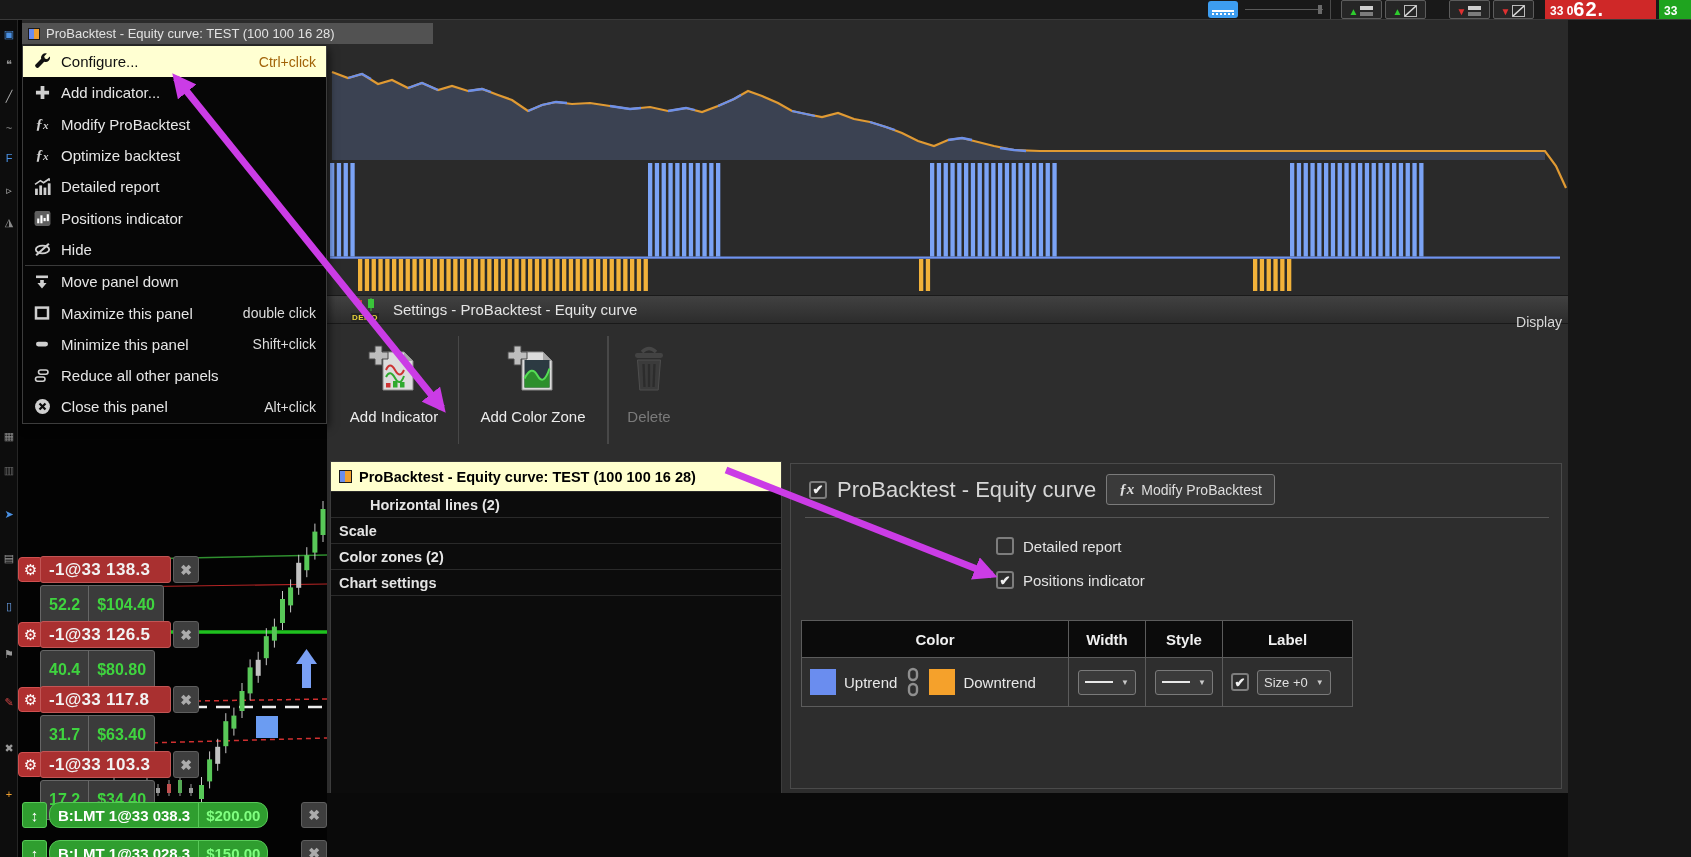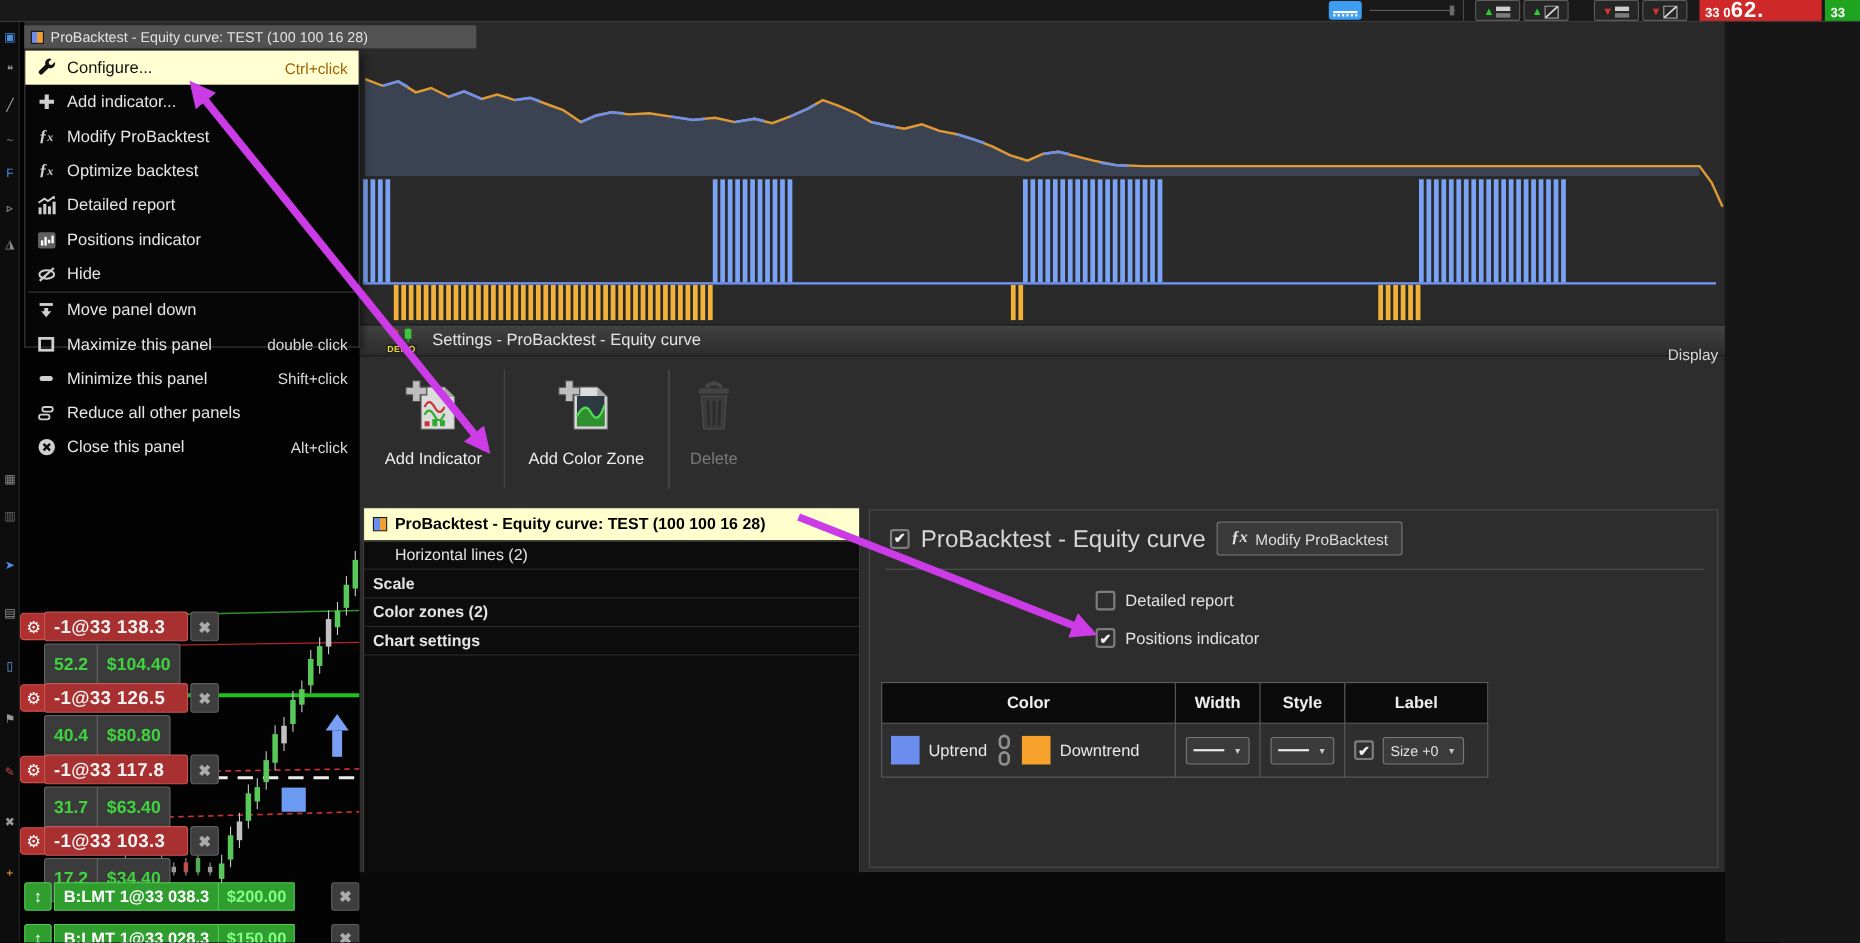--- a/index.html
+++ b/index.html
@@ -38,21 +38,21 @@
   .backtest{position:absolute;left:22px;top:20px;width:1546px;height:275px;background:#2a2a2a;z-index:2;}
   .right-void{position:absolute;left:1568px;top:20px;width:123px;height:837px;background:#161616;z-index:1;}
 
   .panel-titlebar{position:absolute;left:22px;top:23px;width:411px;height:21px;background:rgba(86,86,86,.92);
                   display:flex;align-items:center;gap:6px;padding:0 6px;z-index:6;}
   .panel-titlebar .txt{font-size:13px;color:#e2e2e2;white-space:nowrap;}
   .mini-flag{width:12px;height:12px;border:1px solid #1a1a1a;
              background:linear-gradient(90deg,#6a8def 0 50%,#f0a030 50% 100%);}
 
   
-  .ctx-menu{position:absolute;left:22px;top:46px;width:305px;height:270px;background:#060606;
+  .ctx-menu{position:absolute;left:22px;top:46px;width:305px;height:378px;background:#060606;
             border:1px solid #3c3c3c;border-top:none;z-index:10;box-shadow:2px 3px 8px rgba(0,0,0,.6);}
   .menu-item{height:31.3px;display:flex;align-items:center;color:#e6e6e6;font-size:15px;cursor:default;}
   .menu-item .mi-ic{width:38px;display:flex;justify-content:center;align-items:center;color:#cfcfcf;}
   .menu-item .mi-lb{white-space:nowrap;}
   .menu-item .mi-sc{margin-left:auto;padding-right:10px;font-size:14px;color:#dcdcdc;}
   .menu-item.hl{background:#ffffd2;color:#111;}
   .menu-item.hl .mi-ic{color:#111;}
   .menu-item.hl .mi-sc{color:#a16207;}
   .menu-sep{height:1px;background:#3a3a3a;margin:0 2px;}
   .fxi{font-family:"Liberation Serif",serif;font-style:italic;font-weight:bold;font-size:15px;}
@@ -75,21 +75,21 @@
   .tb-btn .lbl{font-size:15px;color:#ededed;margin-top:6px;white-space:nowrap;}
   .tb-btn.disabled .lbl{color:#7a7a7a;}
   .tb-btn.disabled svg{opacity:.5;}
   .tsep{width:1px;background:#484848;margin:10px 0;}
 
   .tree{position:absolute;left:3px;top:165px;width:452px;height:333px;background:#0c0c0c;
         border:1px solid #3c3c3c;border-bottom:none;}
   .tree-row{height:26px;display:flex;align-items:center;border-bottom:1px solid #2a2a2a;
             font-size:14.5px;color:#e4e4e4;padding-left:8px;gap:7px;white-space:nowrap;}
   .tree-row.sel{height:30px;background:#ffffce;color:#000;font-weight:bold;}
-  .tree-row.indent{padding-left:28px;}
+  .tree-row.indent{padding-left:39px;font-weight:bold;}
   .tree-row.bold{font-weight:bold;}
 
   .detail-box{position:absolute;left:463px;top:167px;width:772px;height:326px;border:1px solid #4a4a4a;}
   .detail-title-row{position:absolute;left:18px;top:10px;display:flex;align-items:center;gap:10px;}
   .detail-title{font-size:22px;color:#d6d6d6;white-space:nowrap;}
   .modify-btn{height:31px;display:inline-flex;align-items:center;gap:7px;background:#3a3a3a;
               border:1px solid #7b7b7b;border-radius:3px;padding:0 12px;font-size:14px;color:#dedede;}
   .detail-hr{position:absolute;left:14px;top:53px;width:744px;height:1px;background:#555;}
   .opt-rows{position:absolute;left:205px;top:70px;}
   .opt-row{display:flex;align-items:center;gap:9px;height:24px;margin-bottom:10px;font-size:15px;color:#e2e2e2;}
@@ -123,21 +123,21 @@
            align-items:center;justify-content:center;}
   .badge-gray{position:absolute;height:40px;background:#3b3b3b;border:1px solid #666;border-radius:3px;
               display:flex;align-items:center;color:#3fd43f;font-size:16px;font-weight:bold;}
   .badge-gray .cell{padding:0 8px;white-space:nowrap;}
   .badge-gray .div{width:1px;height:100%;background:#666;}
   .gear{position:absolute;width:25px;height:25px;background:#b03030;border:1px solid #d05050;
         border-radius:4px;color:#fff;font-size:15px;display:flex;align-items:center;justify-content:center;}
   .order-ic{position:absolute;width:25px;height:26px;background:#2f9e2f;border:1px solid #57c957;
             border-radius:3px;color:#fff;font-weight:bold;font-size:15px;display:flex;
             align-items:center;justify-content:center;}
-  .order-badge{position:absolute;height:26px;background:#2f9e2f;border:1px solid #57c957;border-radius:1px;
+  .order-badge{position:absolute;height:26px;background:#2f9e2f;border:1px solid #57c957;border-radius:11px;
                display:flex;align-items:center;color:#fff;font-size:15px;font-weight:bold;white-space:nowrap;}
   .order-badge .olbl{padding:0 8px;}
   .order-badge .odiv{width:1px;height:100%;background:#57c957;}
   .order-badge .oprice{padding:0 7px;color:#80ff80;}
 
   .arrows{position:absolute;left:0;top:0;z-index:50;pointer-events:none;}
 </style>
 </head>
 <body>
 

